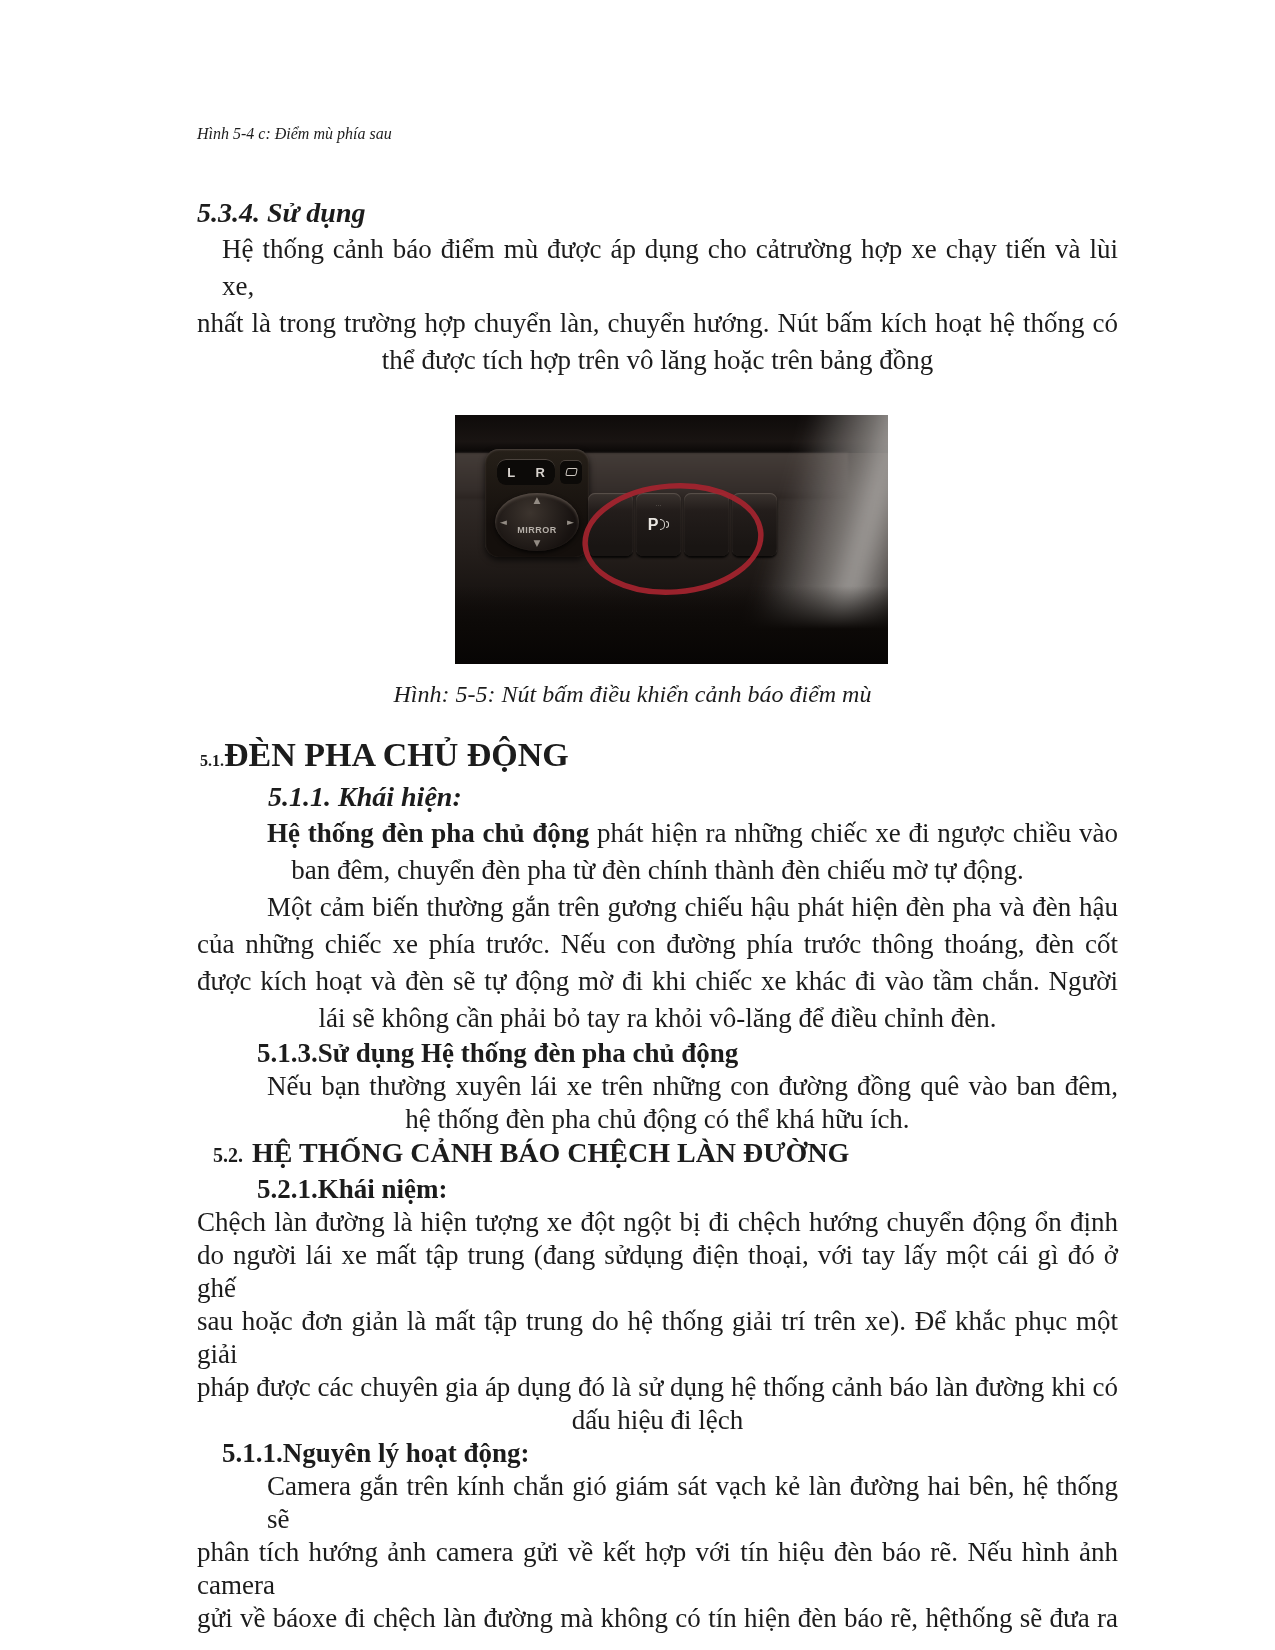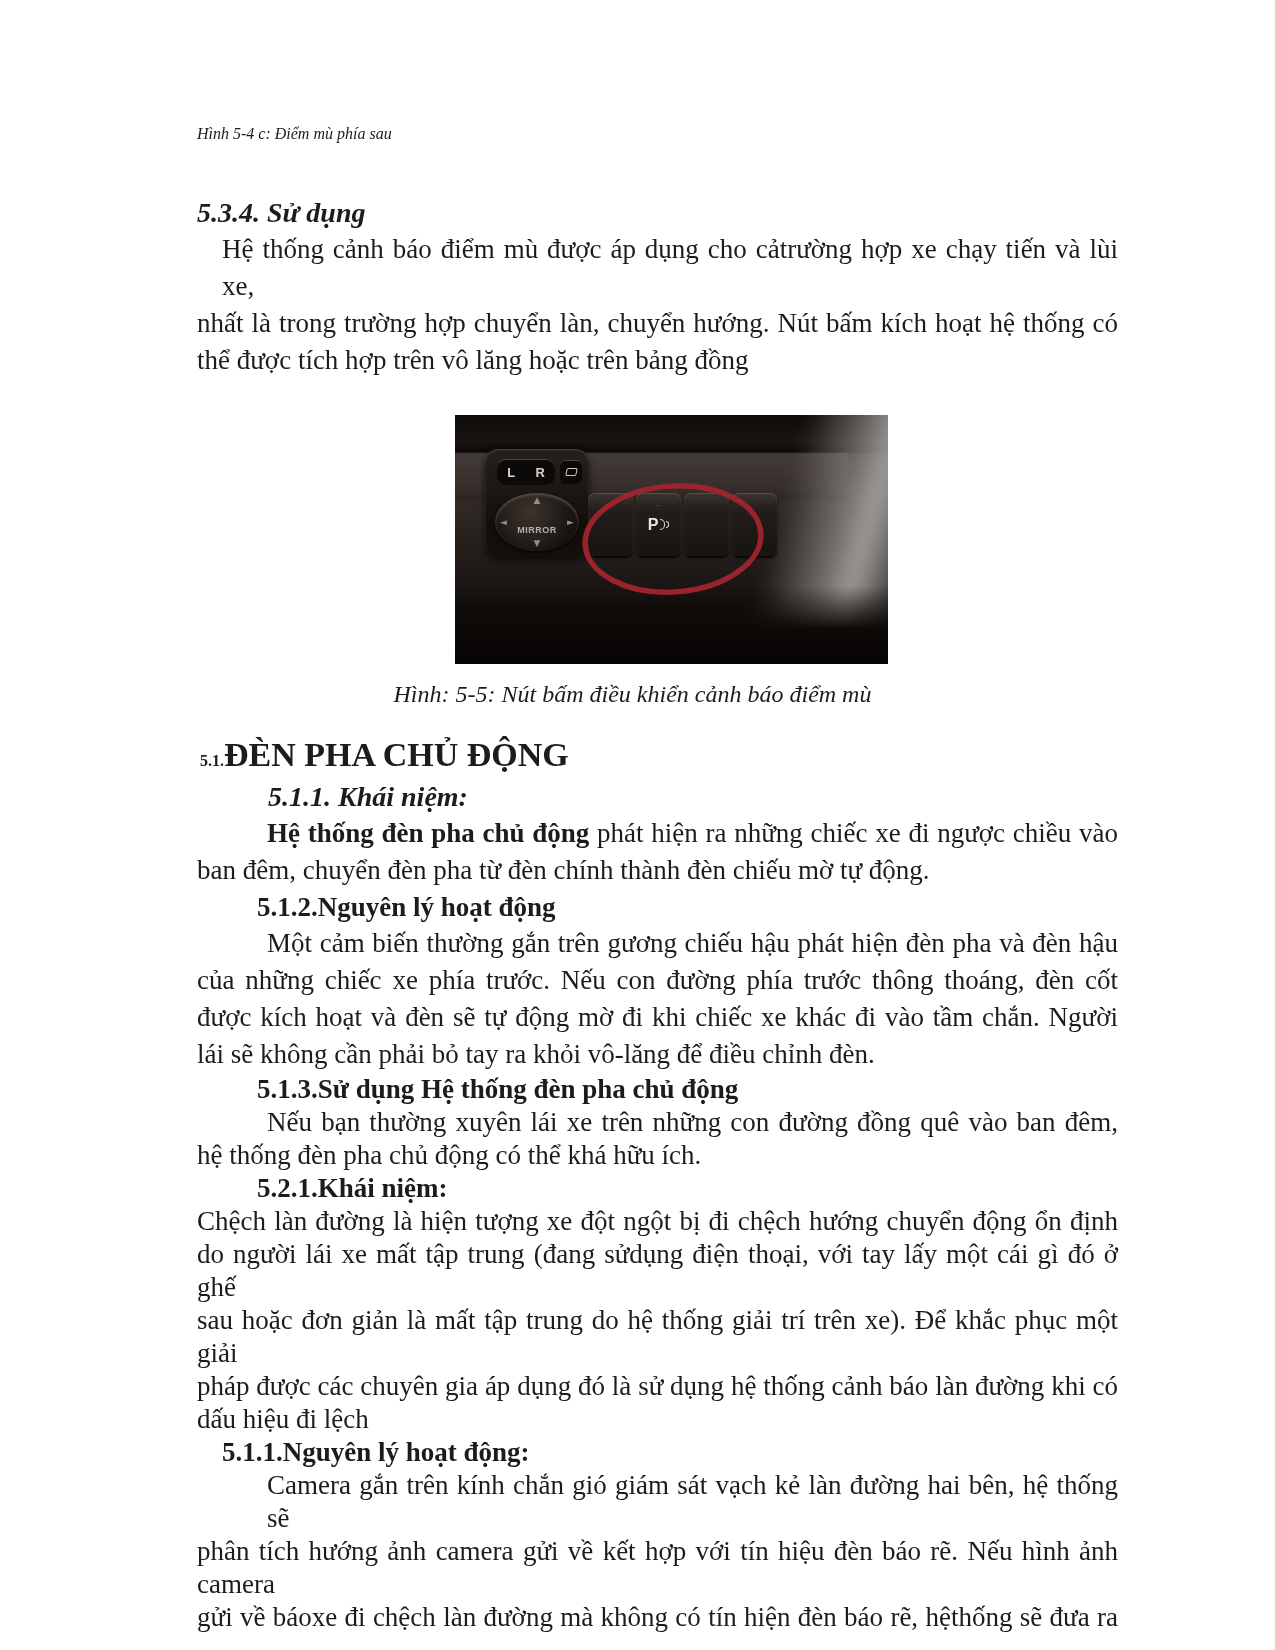--- a/index.html
+++ b/index.html
@@ -8,21 +8,21 @@
     font-family:"Liberation Serif","DejaVu Serif",serif;color:#1c1c1c;
   }
   .content{position:absolute;left:197px;top:0;width:921px;}
   
   .top-caption{margin-top:119px;line-height:30px;font-size:16px;font-style:italic;
     text-align:left;padding-right:200px;box-sizing:border-box;}
   .h534{margin-top:46px;line-height:36px;font-size:28px;font-weight:bold;font-style:italic;}
   .pline{line-height:37px;font-size:27px;}
   .lhA .pline{line-height:37px;}
   .jline{text-align:justify;text-align-last:justify;}
-  .lastline{text-align:left;}
+  .lastline{text-align:center;}
   .ind25{padding-left:25px;}
   .ind70{padding-left:70px;}
   .figure1{position:relative;margin-top:36px;margin-left:258px;width:433px;height:249px;
     overflow:hidden;background:#241e1b;}
   .fig-caption{margin-top:15px;line-height:30px;font-size:24px;font-style:italic;
     text-align:center;padding-right:50px;box-sizing:border-box;}
   .hsec{line-height:36px;font-weight:bold;}
   .hsec .hnum{font-size:16px;}
   .hsec .htext{font-size:34px;}
   .h51{margin-top:28px;margin-left:3px;}
@@ -129,40 +129,42 @@
         <ellipse cx="218" cy="124" rx="88" ry="53" fill="none" stroke="#a5242f" stroke-width="5.5" opacity="0.92" transform="rotate(-4 218 124)"></ellipse>
       </svg>
     </div>
 
     <div class="fig-caption" data-name="figure-caption-5-5">Hình: 5-5: Nút bấm điều khiển cảnh báo điểm mù</div>
 
     <div class="hsec h51" data-name="heading-5-1">
       <span class="hnum" data-name="heading-number">5.1.</span><span class="htext" data-name="heading-text">ĐÈN PHA CHỦ ĐỘNG</span>
     </div>
 
-    <div class="h511" data-name="heading-5-1-1">5.1.1. Khái niệm:</div>
+    <div class="h511" data-name="heading-5-1-1">5.1.1. Khái hiện:</div>
     <div class="lhA" data-name="paragraph-5-1-1">
       <div class="pline jline ind70" data-name="body-line"><span class="boldlead" data-name="bold-lead">Hệ thống đèn pha chủ động</span><span data-name="line-rest"> phát hiện ra những chiếc xe đi ngược chiều vào</span></div>
       <div class="pline lastline" data-name="body-line">ban đêm, chuyển đèn pha từ đèn chính thành đèn chiếu mờ tự động.</div>
     </div>
 
-    <div class="hsub ml60" data-name="heading-5-1-2">5.1.2.Nguyên lý hoạt động</div>
     <div class="lhA" data-name="paragraph-5-1-2">
       <div class="pline jline ind70" data-name="body-line">Một cảm biến thường gắn trên gương chiếu hậu phát hiện đèn pha và đèn hậu</div>
       <div class="pline jline" data-name="body-line">của những chiếc xe phía trước. Nếu con đường phía trước thông thoáng, đèn cốt</div>
       <div class="pline jline" data-name="body-line">được kích hoạt và đèn sẽ tự động mờ đi khi chiếc xe khác đi vào tầm chắn. Người</div>
       <div class="pline lastline" data-name="body-line">lái sẽ không cần phải bỏ tay ra khỏi vô-lăng để điều chỉnh đèn.</div>
     </div>
 
     <div class="hsubB ml60" data-name="heading-5-1-3">5.1.3.Sử dụng Hệ thống đèn pha chủ động</div>
     <div class="lhB" data-name="paragraph-5-1-3">
       <div class="pline jline ind70" data-name="body-line">Nếu bạn thường xuyên lái xe trên những con đường đồng quê vào ban đêm,</div>
       <div class="pline lastline" data-name="body-line">hệ thống đèn pha chủ động có thể khá hữu ích.</div>
     </div>
 
+    <div class="hsec h52" data-name="heading-5-2">
+      <span class="hnum" data-name="heading-number">5.2.</span><span class="htext" data-name="heading-text">HỆ THỐNG CẢNH BÁO CHỆCH LÀN ĐƯỜNG</span>
+    </div>
 
     <div class="hsubB ml60" data-name="heading-5-2-1">5.2.1.Khái niệm:</div>
     <div class="lhB" data-name="paragraph-5-2-1">
       <div class="pline jline" data-name="body-line">Chệch làn đường là hiện tượng xe đột ngột bị đi chệch hướng chuyển động ổn định</div>
       <div class="pline jline" data-name="body-line">do người lái xe mất tập trung (đang sửdụng điện thoại, với tay lấy một cái gì đó ở ghế</div>
       <div class="pline jline" data-name="body-line">sau hoặc đơn giản là mất tập trung do hệ thống giải trí trên xe). Để khắc phục một giải</div>
       <div class="pline jline" data-name="body-line">pháp được các chuyên gia áp dụng đó là sử dụng hệ thống cảnh báo làn đường khi có</div>
       <div class="pline lastline" data-name="body-line">dấu hiệu đi lệch</div>
     </div>
 

